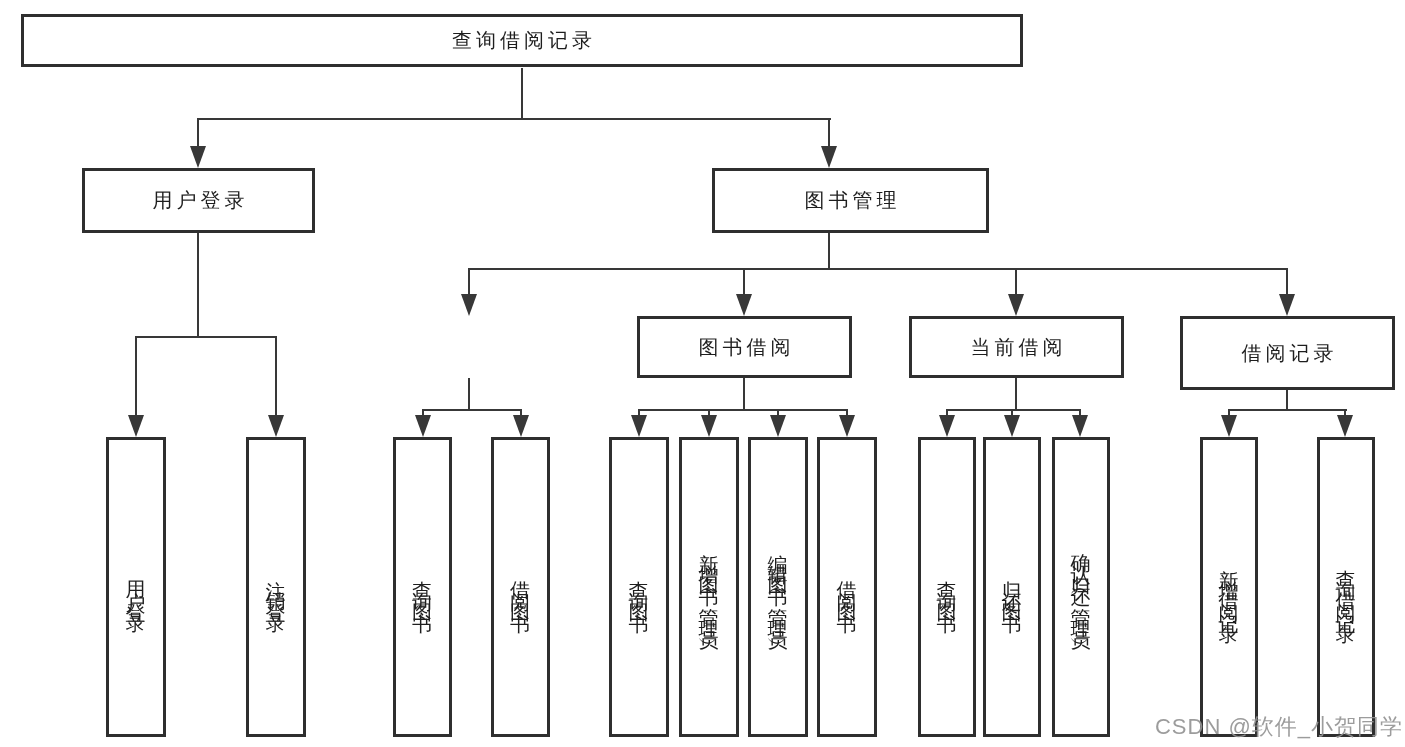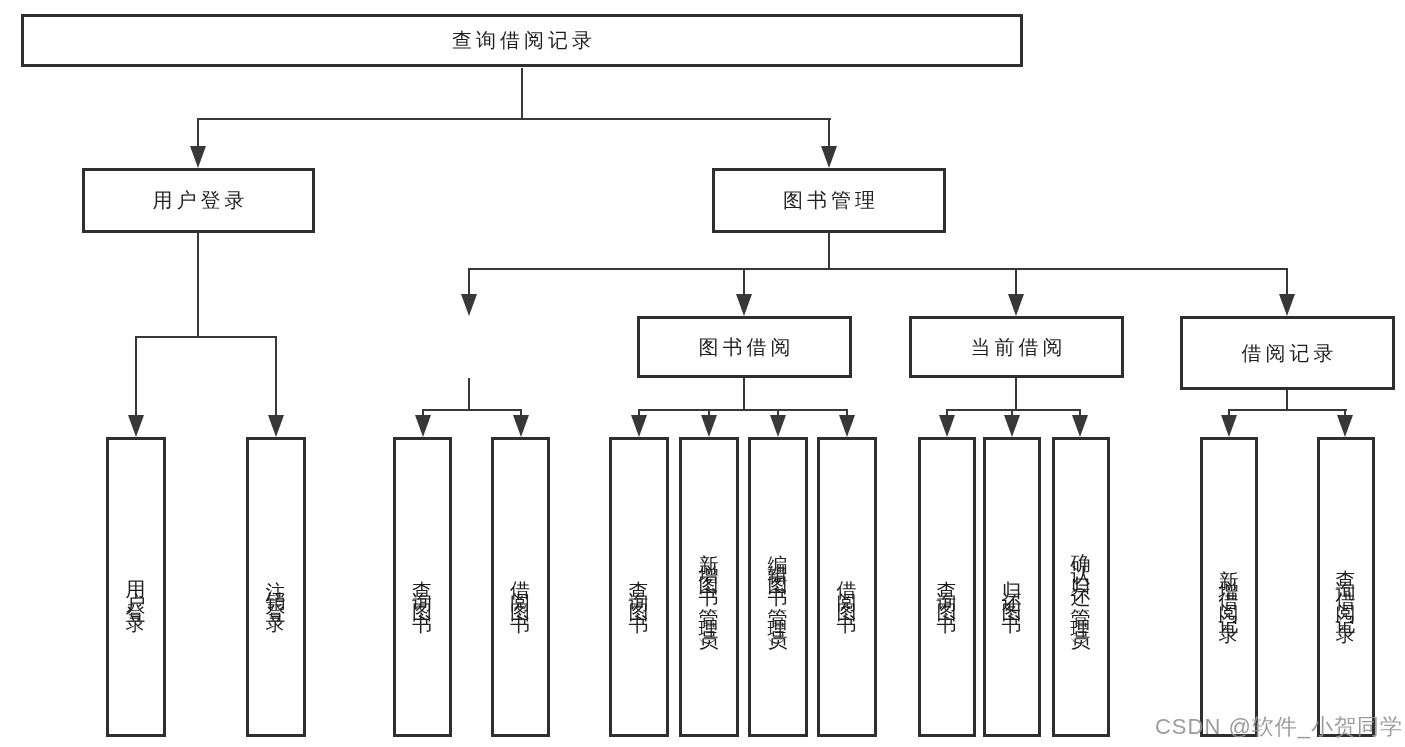--- a/index.html
+++ b/index.html
@@ -114,21 +114,21 @@
   <i class="ar" style="left:1337px;top:415px"></i>
 
   <div class="box" style="left:21px;top:14px;width:1002px;height:53px">
     <span class="hlabel">查询借阅记录</span>
   </div>
 
   <div class="box" style="left:82px;top:168px;width:233px;height:65px">
     <span class="hlabel">用户登录</span>
   </div>
 
-  <div class="box" style="left:712px;top:168px;width:234px;height:65px">
+  <div class="box" style="left:712px;top:168px;width:277px;height:65px">
     <span class="hlabel">图书管理</span>
   </div>
 
 
   <div class="box" style="left:637px;top:316px;width:215px;height:62px">
     <span class="hlabel">图书借阅</span>
   </div>
 
   <div class="box" style="left:909px;top:316px;width:215px;height:62px">
     <span class="hlabel">当前借阅</span>

